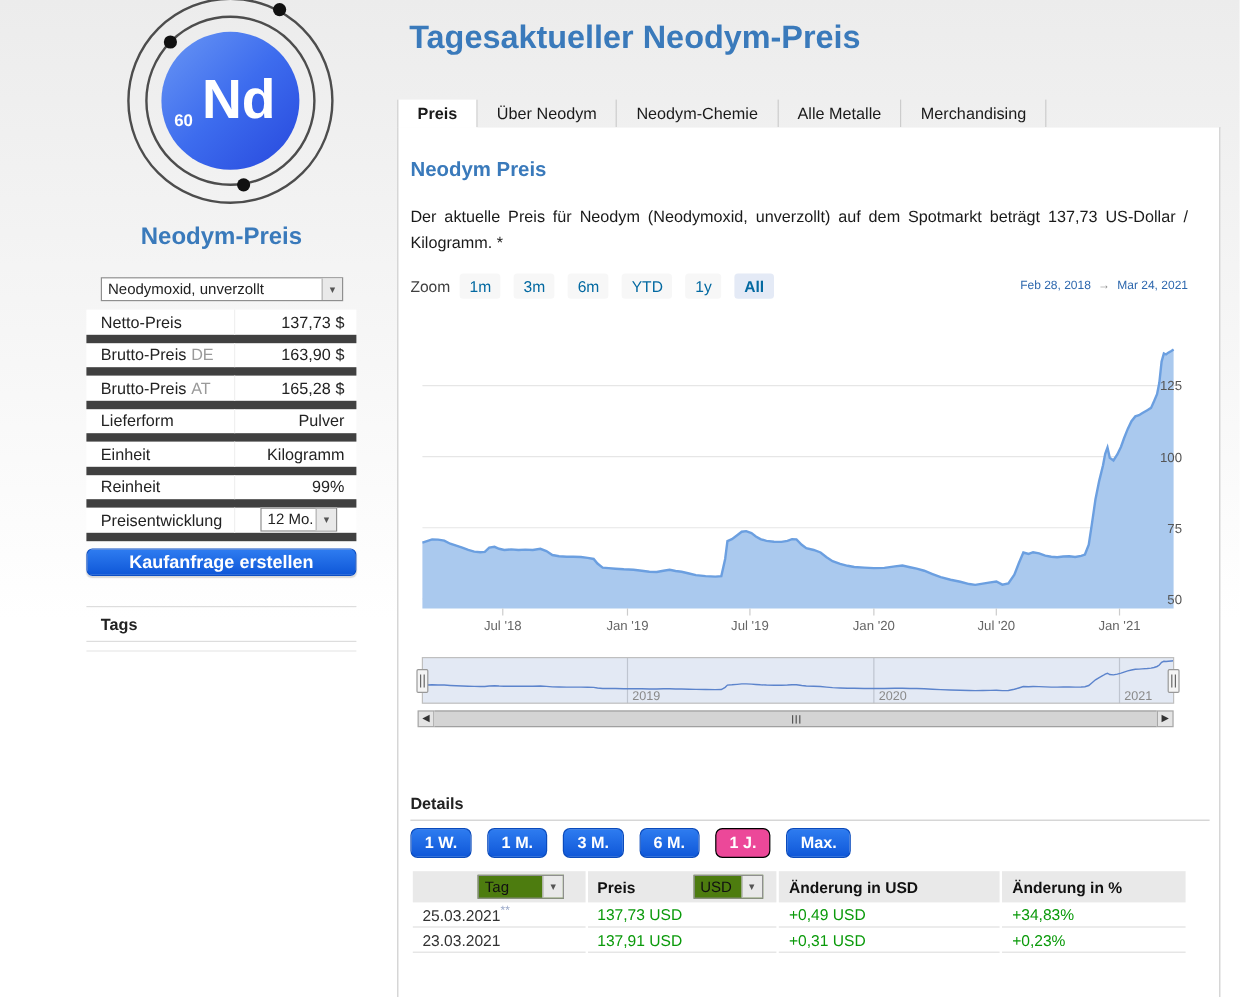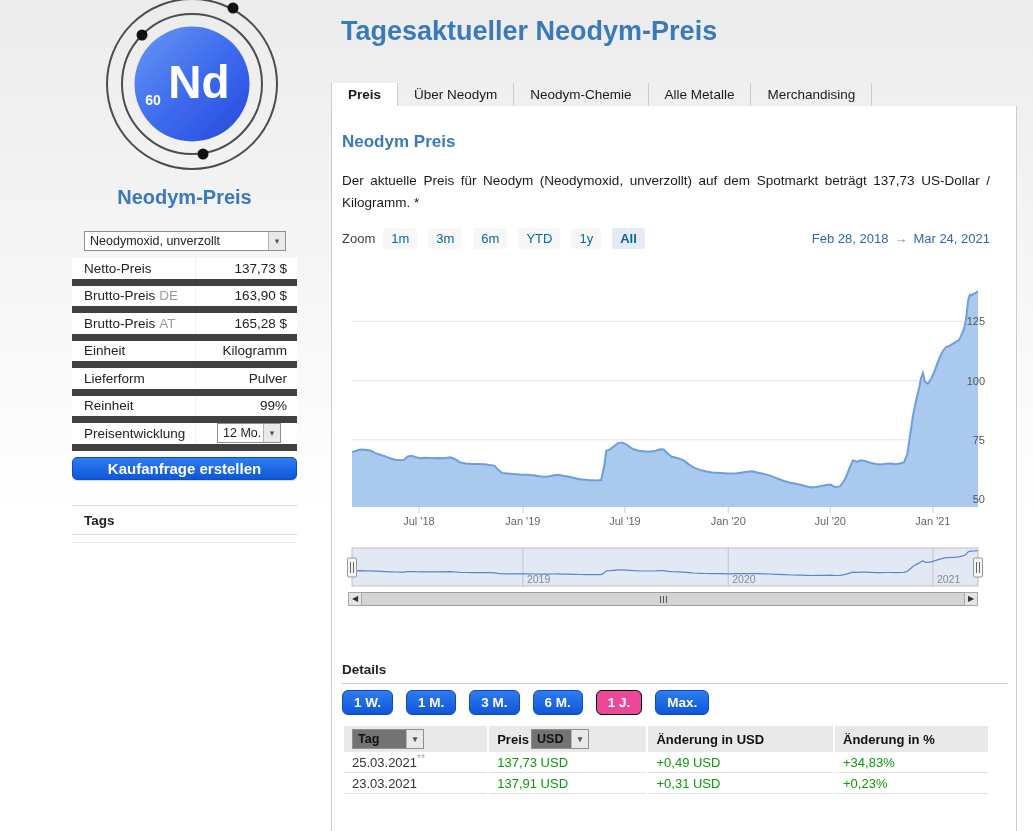--- a/index.html
+++ b/index.html
@@ -57,21 +57,21 @@
 
   #section-title { left:10px; top:26px; font-size:17px; font-weight:bold; color:var(--accent); }
   #intro-text { left:10px; top:64px; width:648px; font-size:13.5px; line-height:1.6;
     text-align:justify; color:#1a1a1a; }
 
   #zoom-row { left:10px; top:122px; width:648px; display:flex; align-items:center; font-size:13px; }
   #zoom-label { color:#404040; margin-right:8px; }
   .zoom-btn { background:#f7f7f7; border-radius:3px; padding:3px 8px; margin-right:11px;
     color:#0369a1; cursor:pointer; }
   .zoom-btn.selected { background:#e4eaf6; font-weight:bold; }
-  #range-display { margin-left:auto; color:#2e68ae; font-size:13px; white-space:nowrap; }
+  #range-display { margin-left:auto; color:#2e68ae; font-size:10px; white-space:nowrap; }
   #range-display .arr { color:#888; padding:0 6px; }
 
   #chart { left:9px; top:153px; }
   #navigator { left:9px; top:441px; }
 
   #chart-scrollbar { left:16px; top:486px; width:630px; height:14px; display:flex; }
   .sb-btn { width:14px; height:14px; background:#e4e4e4; border:1px solid #a8a8a8;
     font-size:8px; line-height:12px; text-align:center; color:#333; cursor:pointer; }
   .sb-thumb { flex:1; background:#d4d4d4; border:1px solid #a0a0a0; border-left:none; border-right:none;
     display:flex; align-items:center; justify-content:center; gap:2px; cursor:grab; }
@@ -83,21 +83,21 @@
   #range-buttons { left:10px; top:584px; display:flex; gap:13px; }
   .range-btn { min-width:46px; padding:4px 11px; text-align:center; border-radius:6px;
     background:linear-gradient(180deg,#2e7cf0,#0f57d8); border:1px solid #0a4bbd;
     color:#fff; font-weight:bold; font-size:13.5px; cursor:pointer; }
   .range-btn.active { background:#ec4899; border-color:#000; }
 
   #details-table { left:10px; top:620px; width:648px; border-collapse:separate; border-spacing:2px 0; font-size:13px; }
   #details-table th { background:#e9e9e9; height:26px; text-align:left; padding-left:8px;
     font-size:13px; color:#111; }
   #details-table th .hdr-flex { display:flex; align-items:center; gap:2px; font-weight:bold; }
-  #details-table th .fake-select { background:#737373; font-weight:bold; }
+  #details-table th .fake-select { background:#4d7c0f; font-weight:normal;margin-left:46px; }
   #details-table td { height:21px; border-bottom:1px solid #e0e0e0; padding-left:8px; }
   td.date-cell { color:#333; }
   td.up { color:#0a9a0a; }
   td.down { color:#c00000; }
   .note-sup { color:#9aa8c8; font-size:10px; vertical-align:super; }
 
   text { font-family:"Liberation Sans", sans-serif; }
 </style>
 </head>
 <body>
@@ -143,29 +143,29 @@
   </div>
   <div class="info-row">
     <span class="lbl">
         <span>Brutto-Preis</span>
         <span class="suffix">AT</span>
       </span>
     <span class="val">165,28 $</span>
   </div>
   <div class="info-row">
     <span class="lbl">
+        <span>Lieferform</span>
+      </span>
+    <span class="val">Pulver</span>
+  </div>
+  <div class="info-row">
+    <span class="lbl">
         <span>Einheit</span>
       </span>
     <span class="val">Kilogramm</span>
-  </div>
-  <div class="info-row">
-    <span class="lbl">
-        <span>Lieferform</span>
-      </span>
-    <span class="val">Pulver</span>
   </div>
   <div class="info-row">
     <span class="lbl">
         <span>Reinheit</span>
       </span>
     <span class="val">99%</span>
   </div>
   <div class="info-row">
     <span class="lbl">
         <span>Preisentwicklung</span>

